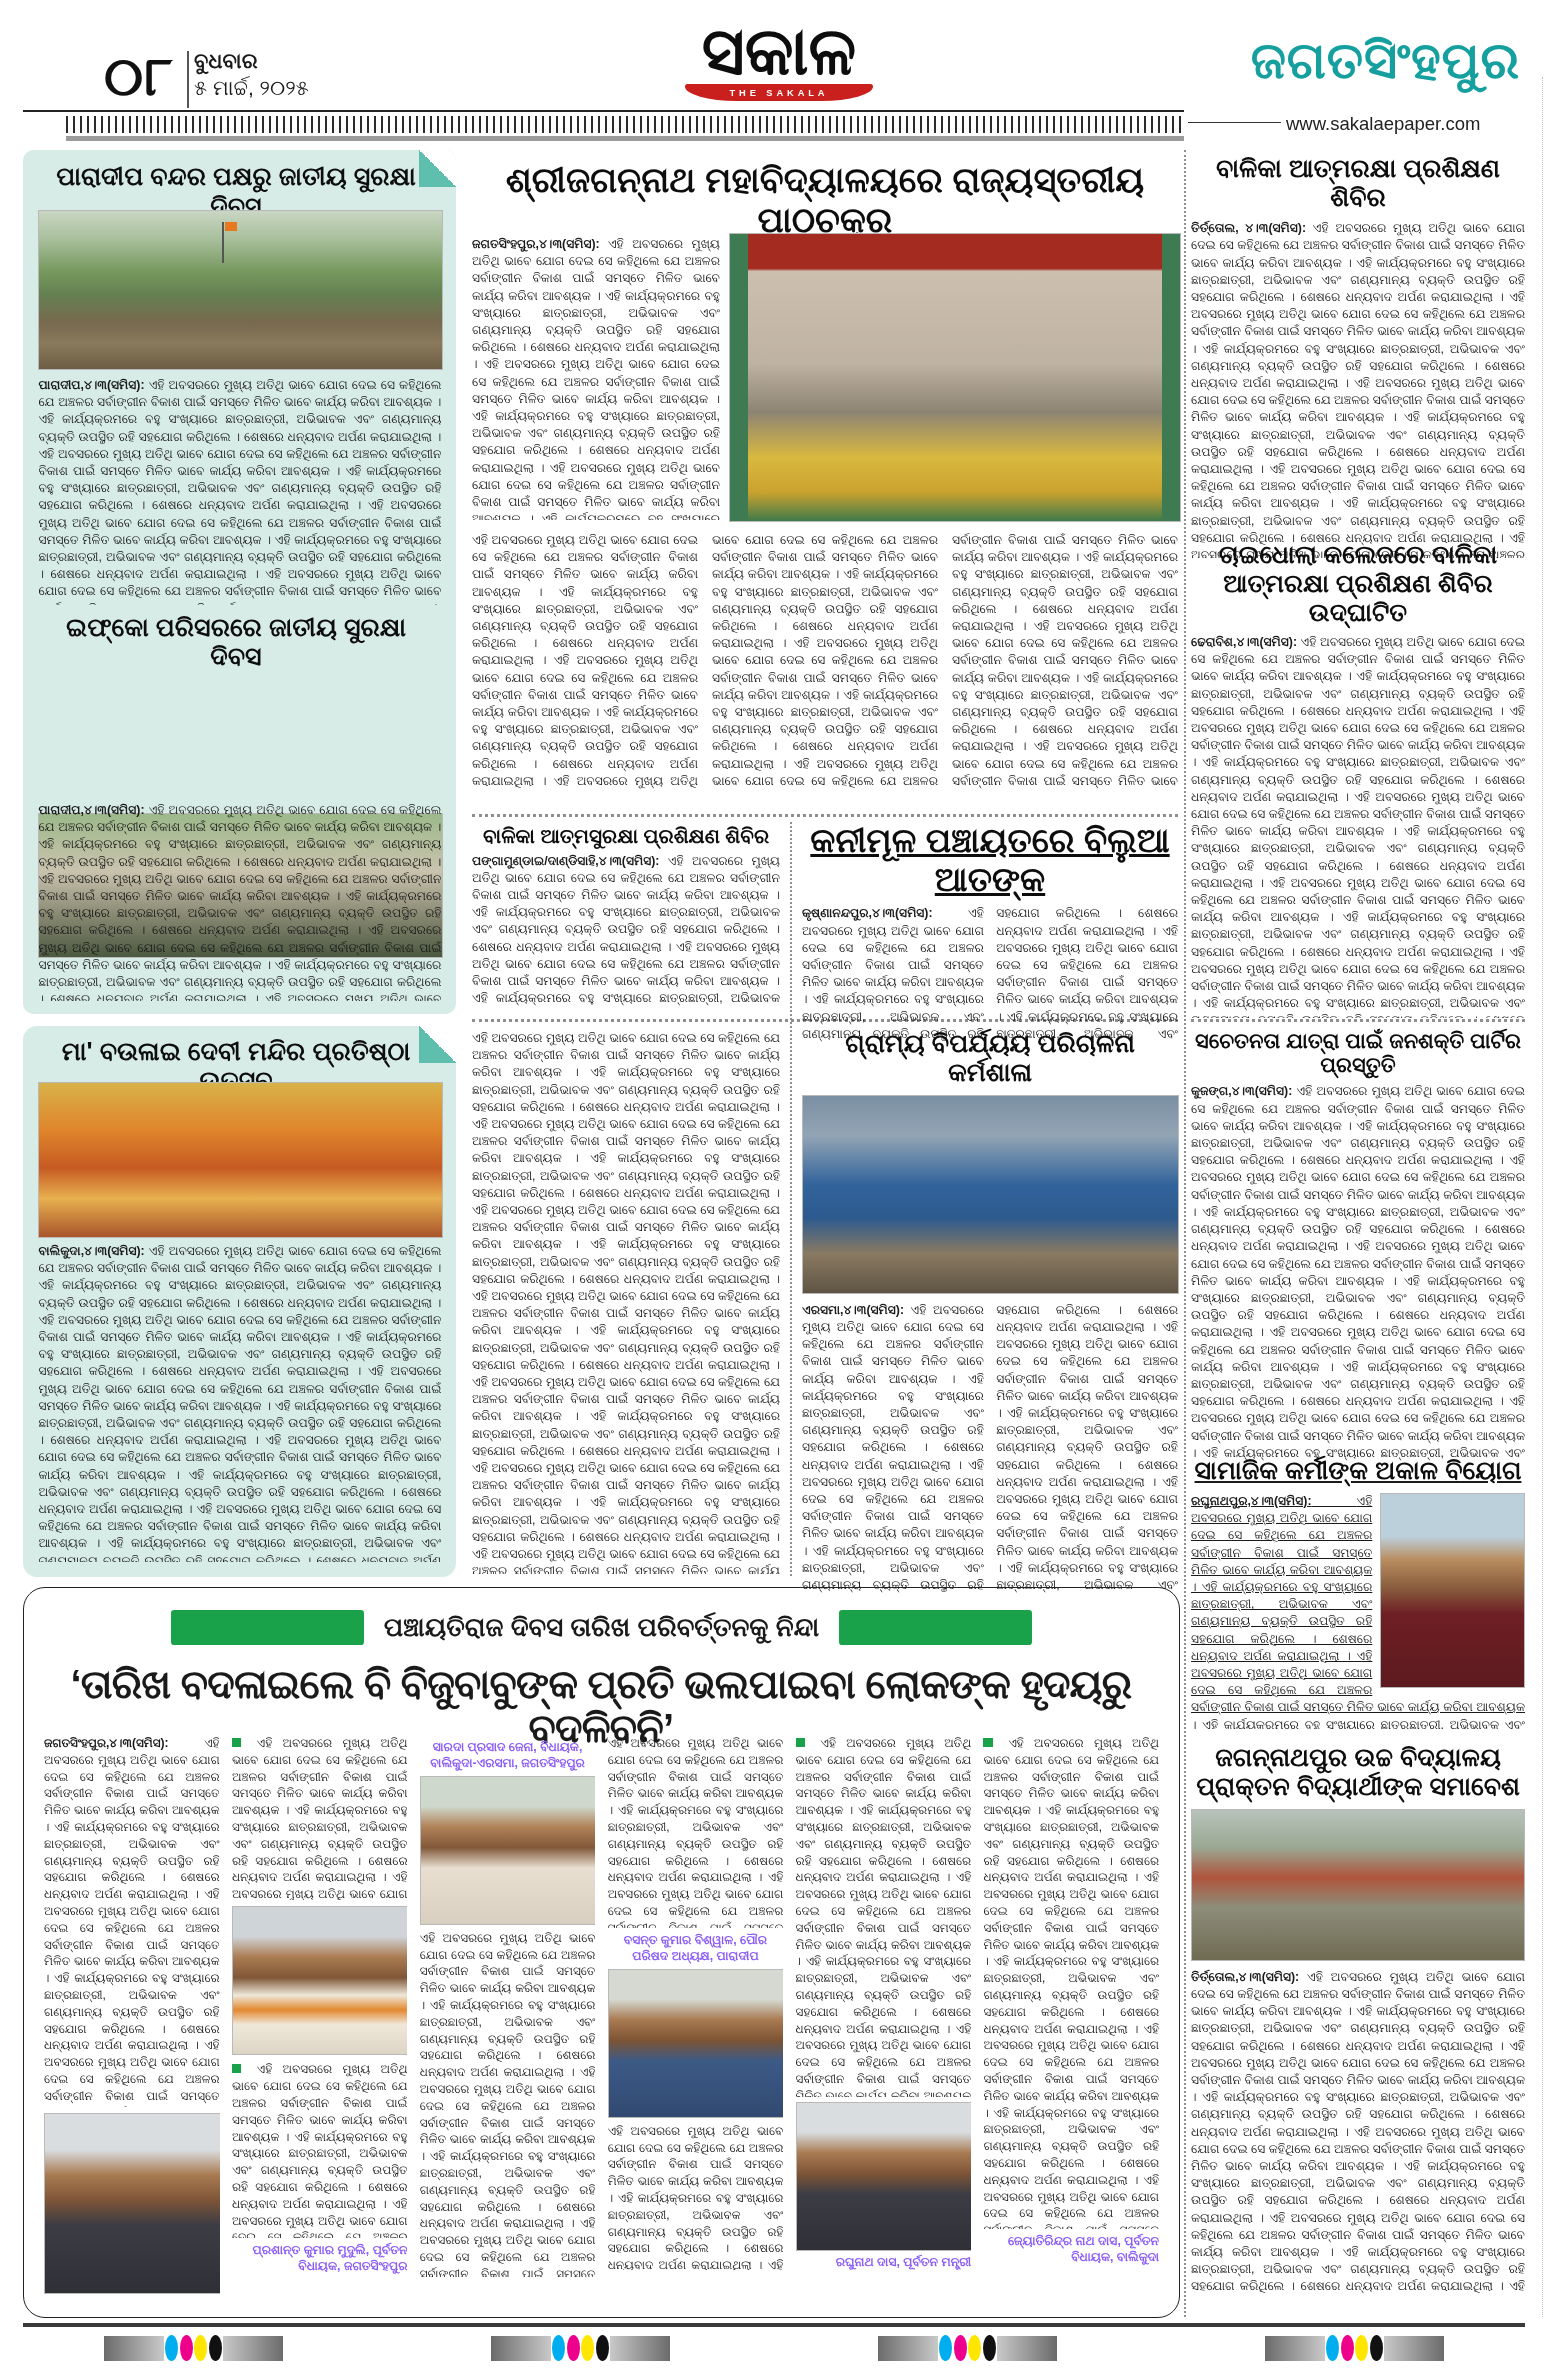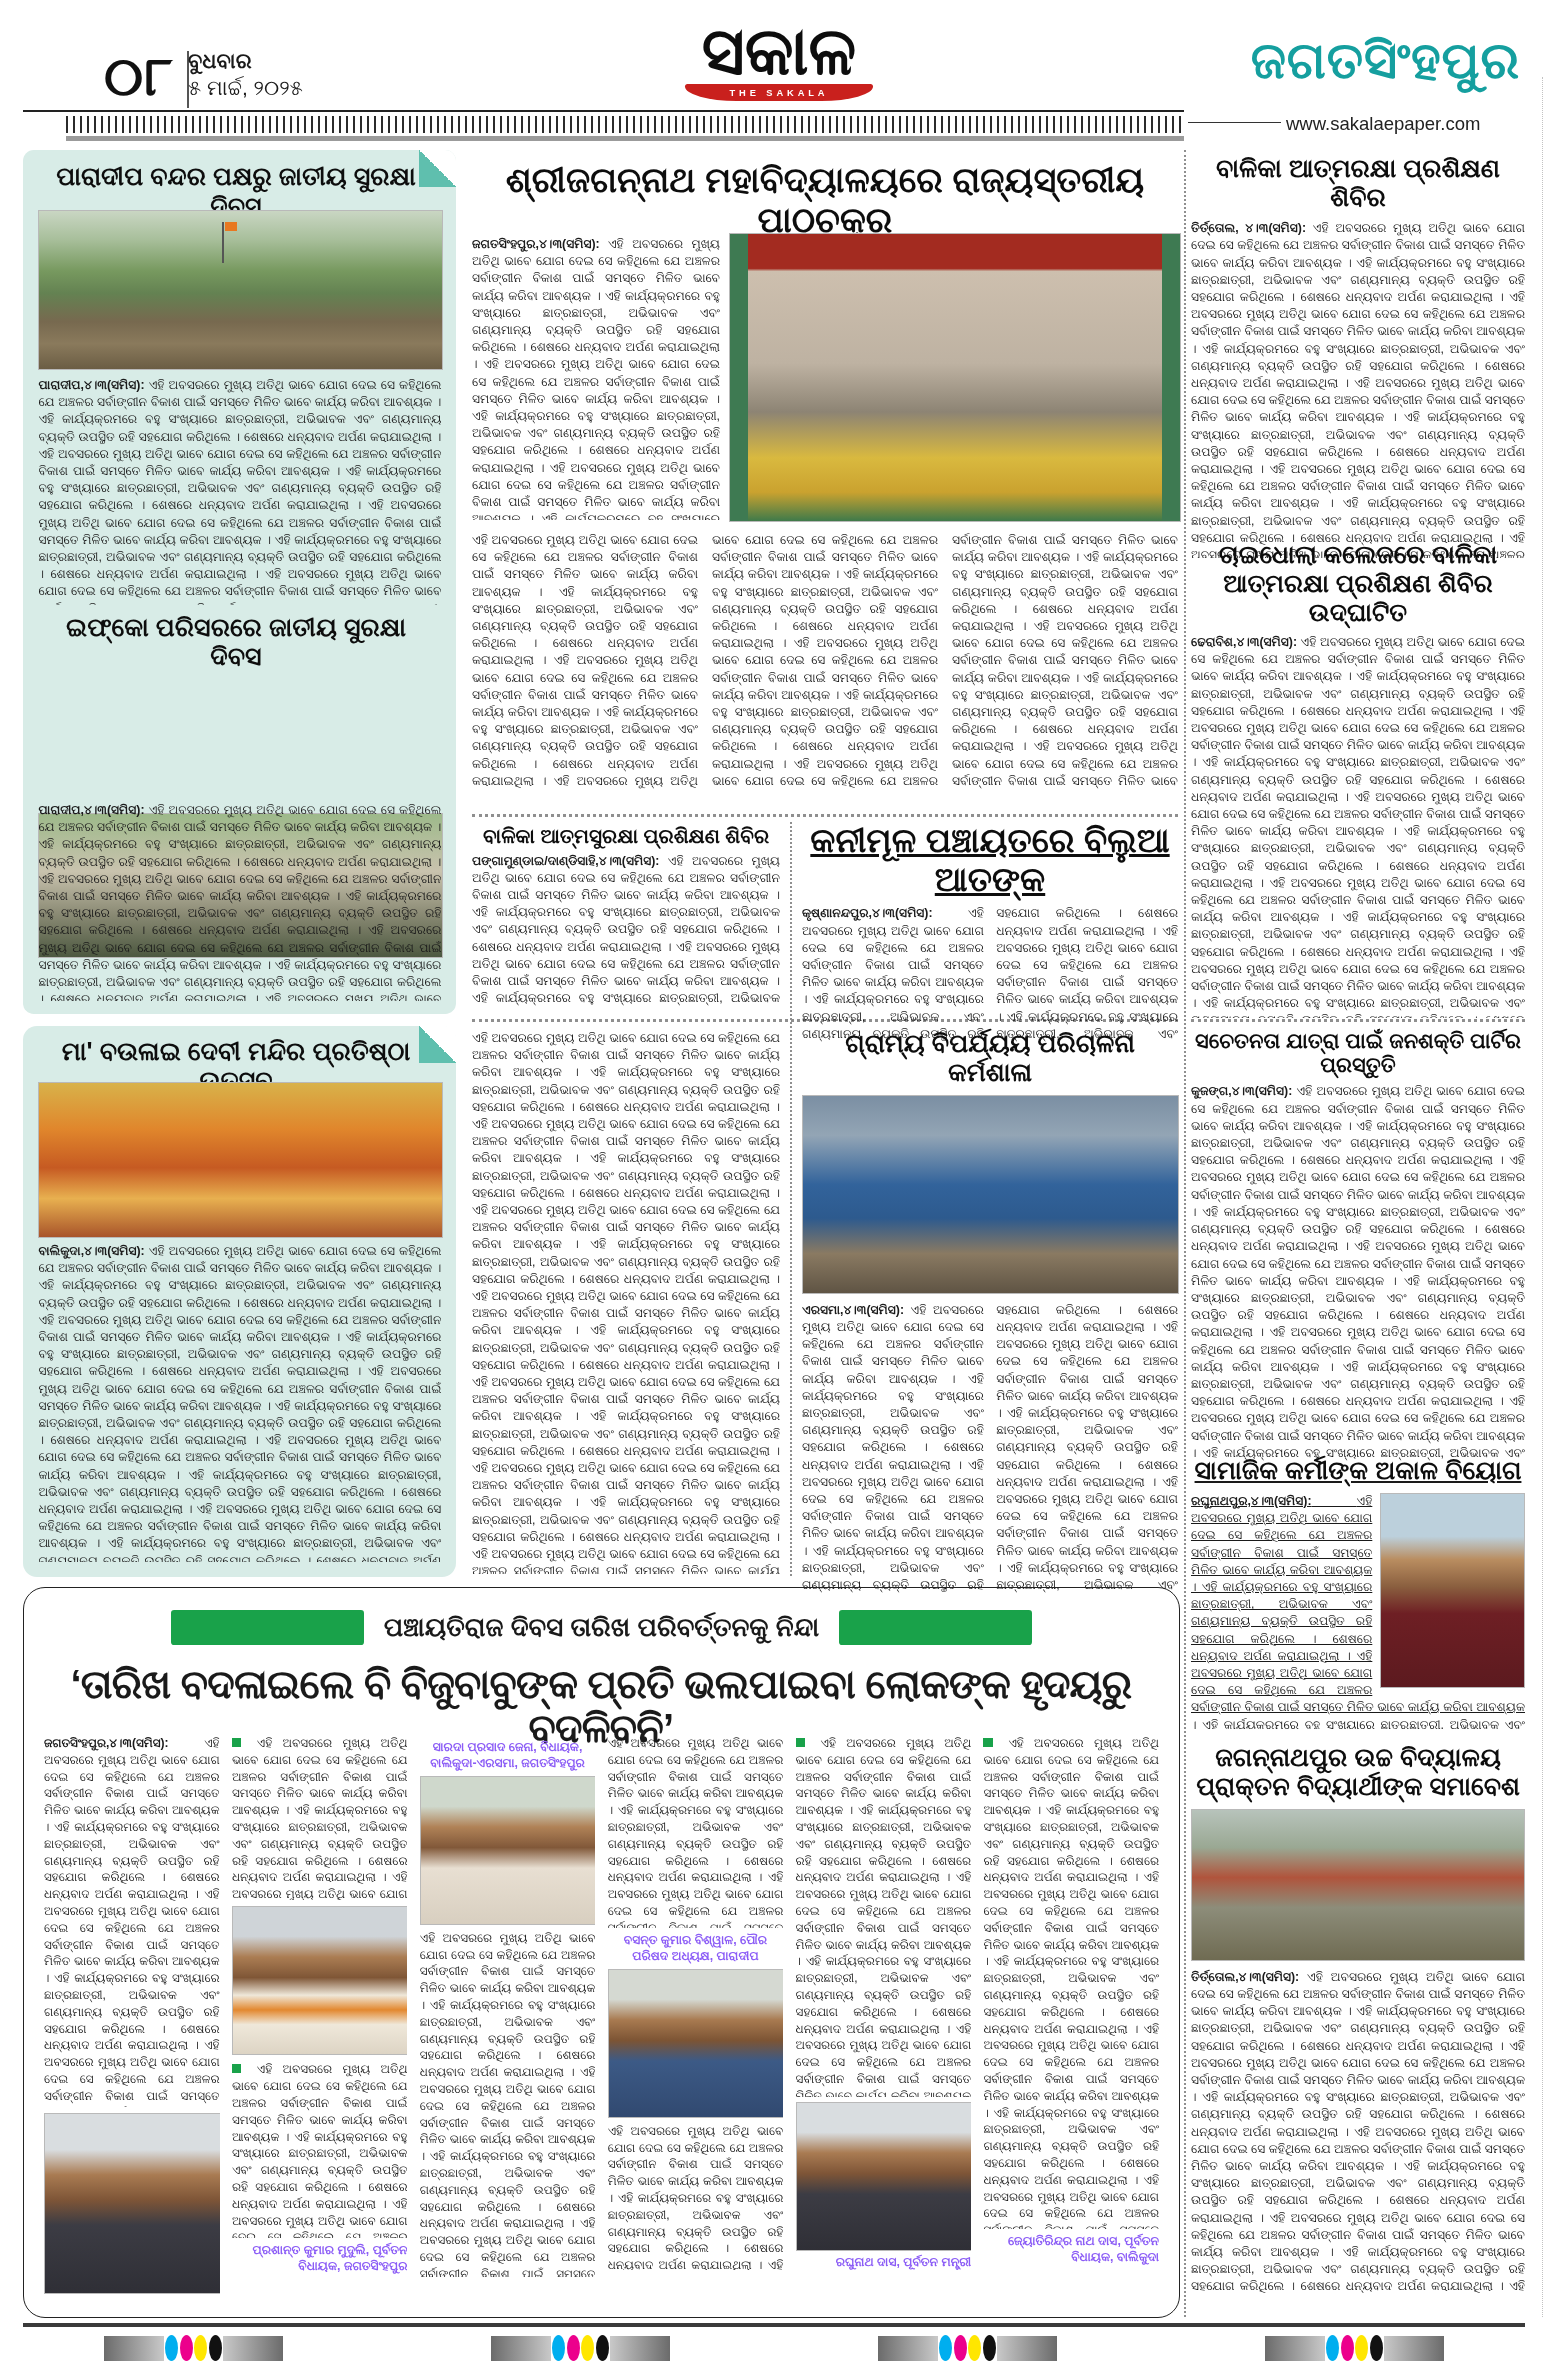--- a/index.html
+++ b/index.html
@@ -66,21 +66,21 @@
   .oval{width:13px;height:26px;border-radius:50%;}
   .o-c{background:#00aeef;} .o-m{background:#ec008c;} .o-y{background:#ffe600;} .o-k{background:#111;}
 </style>
 </head>
 <body>
 
 <div class="page">
 
   <div class="abs pgnum" style="left:104px;top:45px;">୦୮</div>
   <div class="abs hdr-div" style="left:187px;top:51px;height:57px;"></div>
-  <div class="abs" style="left:188px;top:49px;">
+  <div class="abs" style="left:194px;top:49px;">
     <div class="day">ବୁଧବାର</div>
     <div class="date">୫ ମାର୍ଚ୍ଚ, ୨୦୨୫</div>
   </div>
   <div class="abs masthead" style="left:648px;top:20px;width:262px;">
     <div class="mh">ସକାଳ</div>
     <div class="ribbon">THE SAKALA</div>
   </div>
   <div class="abs edition" style="right:28px;top:31px;">ଜଗତସିଂହପୁର</div>
   <div class="abs rule" style="left:23px;top:110px;width:1161px;height:1.5px;"></div>
   <div class="abs ticks" style="left:66px;top:116px;width:1118px;height:17px;"></div>

